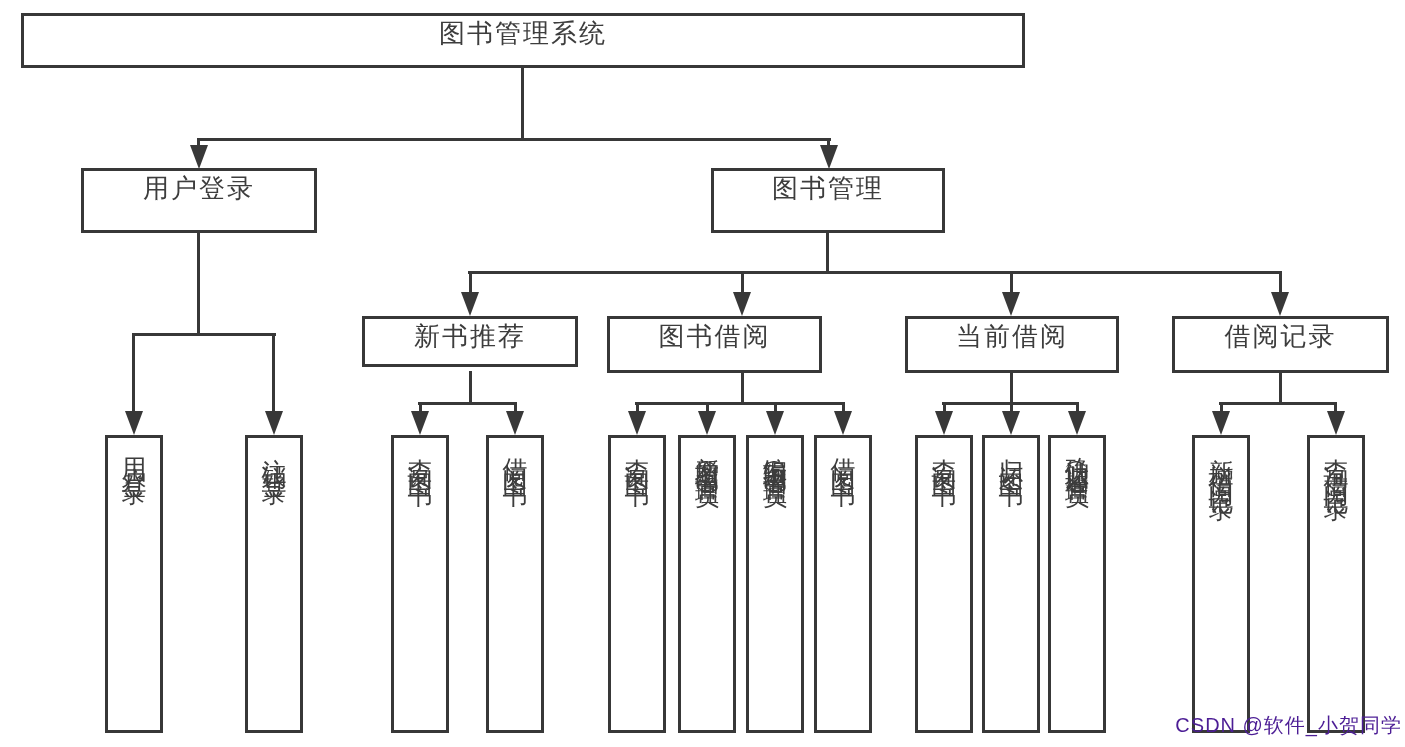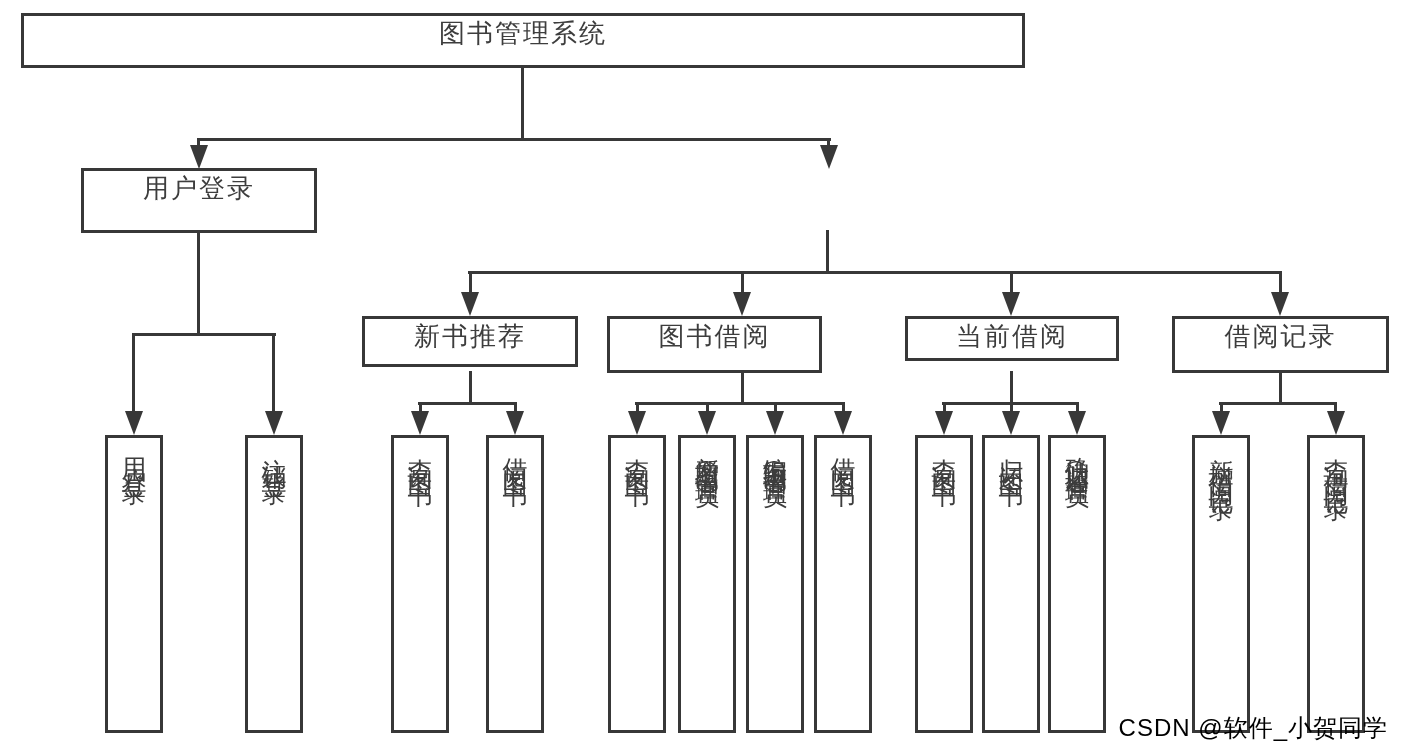--- a/index.html
+++ b/index.html
@@ -40,23 +40,23 @@
   .arrow {
     position: absolute;
     width: 0; height: 0;
     border-left: 9px solid transparent;
     border-right: 9px solid transparent;
     border-top: 24px solid #383838;
   }
   .watermark {
     position: absolute;
     top: 712px;
-    right: 17px;
-    font-size: 24px;
-    color: #000000;
+    right: 3px;
+    font-size: 20px;
+    color: #4c1d95;
     letter-spacing: 1px;
     z-index: 5;
     white-space: nowrap;
   }
 </style>
 </head>
 <body>
 
 <div class="canvas">
 
@@ -119,28 +119,31 @@
   <div class="line" style="left:1334px;top:402px;width:3px;height:12px"></div>
   <div class="arrow" style="left:1327px;top:411px"></div>
 
   <div class="box" style="left:21px;top:13px;width:1004px;height:55px">
     <span class="hlabel">图书管理系统</span>
   </div>
 
   <div class="box" style="left:81px;top:168px;width:236px;height:65px">
     <span class="hlabel">用户登录</span>
   </div>
+  <div class="box" style="left:711px;top:168px;width:234px;height:65px">
+    <span class="hlabel">图书管理</span>
+  </div>
 
   <div class="box" style="left:362px;top:316px;width:216px;height:51px">
     <span class="hlabel">新书推荐</span>
   </div>
   <div class="box" style="left:607px;top:316px;width:215px;height:57px">
     <span class="hlabel">图书借阅</span>
   </div>
-  <div class="box" style="left:905px;top:316px;width:214px;height:45px">
+  <div class="box" style="left:905px;top:316px;width:214px;height:57px">
     <span class="hlabel">当前借阅</span>
   </div>
   <div class="box" style="left:1172px;top:316px;width:217px;height:57px">
     <span class="hlabel">借阅记录</span>
   </div>
 
   <div class="box vbox" style="left:105px">
     <span class="vtext">用户登录</span>
   </div>
   <div class="box vbox" style="left:245px">

